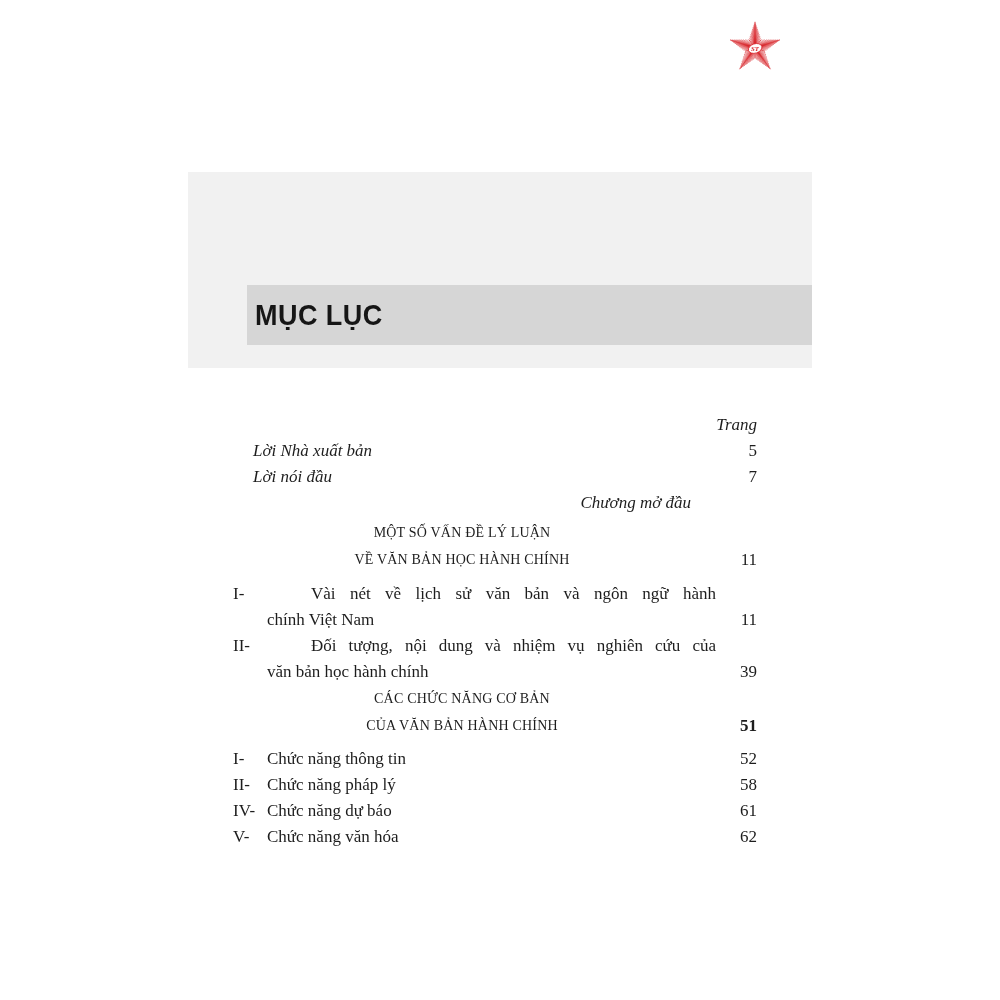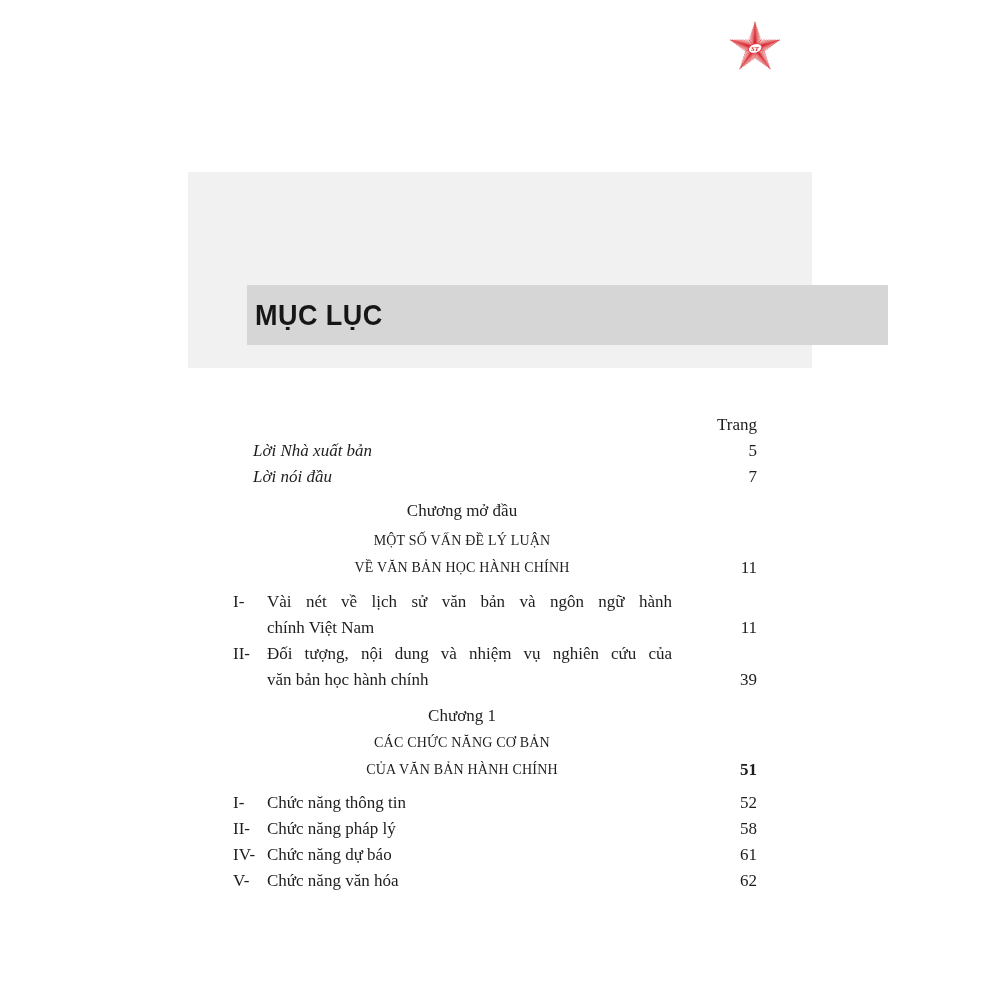--- a/index.html
+++ b/index.html
@@ -11,45 +11,45 @@
     font-family:"Liberation Serif","DejaVu Serif",serif;
     color:#1d1d1d;
   }
   .abs{position:absolute;}
 
   
   .logo{left:724px;top:17px;width:62px;height:62px;}
 
   
   .panel{left:188px;top:172px;width:624px;height:196px;background:#f1f1f1;}
-  .titlebar{left:247px;top:285px;width:641px;height:60px;background:#d6d6d6;}
+  .titlebar{left:247px;top:285px;width:565px;height:60px;background:#d6d6d6;}
   .titlebar .title{
     position:absolute;left:8px;top:0;height:60px;
     display:flex;align-items:center;
     font-family:"Liberation Sans","DejaVu Sans",sans-serif;
     font-weight:800;font-size:30px;color:#161616;
     letter-spacing:0.5px;
     transform:scaleX(0.9);transform-origin:left center;
     white-space:nowrap;
   }
 
   
   .toc{left:233px;top:412px;width:524px;font-size:17px;line-height:26px;}
   .row{position:relative;height:26px;}
   .row.h27{height:27px;line-height:27px;}
   .r-page{position:absolute;right:0;top:0;}
   .front-label{position:absolute;left:20px;font-style:italic;}
   .center-line{position:absolute;left:0;right:66px;text-align:center;white-space:nowrap;}
-  .italic{}
+  .italic{font-style:italic;text-align:right;}
   .caps{font-size:14px;letter-spacing:0.2px;}
   .item{display:flex;}
   .numeral{width:34px;flex:0 0 34px;}
-  .jtext{width:405px;flex:0 0 405px;text-align:justify;text-align-last:justify;white-space:nowrap;}
+  .jtext{width:405px;flex:0 0 405px;text-align:justify;text-align-last:justify;white-space:nowrap;margin-left:44px;}
   .cont{padding-left:34px;}
-  .mt3{margin-top:3px;}.mt4{margin-top:8px;}.mt7{margin-top:7px;}
+  .mt3{margin-top:3px;}.mt4{margin-top:0;}.mt7{margin-top:7px;}
   .mt8{margin-top:8px;}.mt10{margin-top:10px;}
 </style>
 </head>
 <body>
 
 <div class="abs logo">
   <svg id="logo-svg" width="62" height="62" viewBox="-32 -32 64 64" xmlns="http://www.w3.org/2000/svg">
       <g stroke="#d8232a" stroke-width="0.55" fill="none">
         <line x1="0.00" y1="-3.50" x2="0.00" y2="-27.00"></line>
         <line x1="0.09" y1="-3.50" x2="0.63" y2="-25.17"></line>
@@ -210,23 +210,20 @@
 
   <div class="row item">
     <span class="numeral">II-</span>
     <span class="jtext">Đối tượng, nội dung và nhiệm vụ nghiên cứu của</span>
   </div>
   <div class="row cont">
     <span>văn bản học hành chính</span>
     <span class="r-page">39</span>
   </div>
 
-  <div class="row mt10">
-    <span class="center-line italic">Chương 1</span>
-  </div>
   <div class="row h27">
     <span class="center-line caps">CÁC CHỨC NĂNG CƠ BẢN</span>
   </div>
   <div class="row h27">
     <span class="center-line caps">CỦA VĂN BẢN HÀNH CHÍNH</span>
     <span class="r-page" style="font-size:17px;font-weight:bold;">51</span>
   </div>
 
   <div class="row item mt7">
     <span class="numeral">I-</span>

